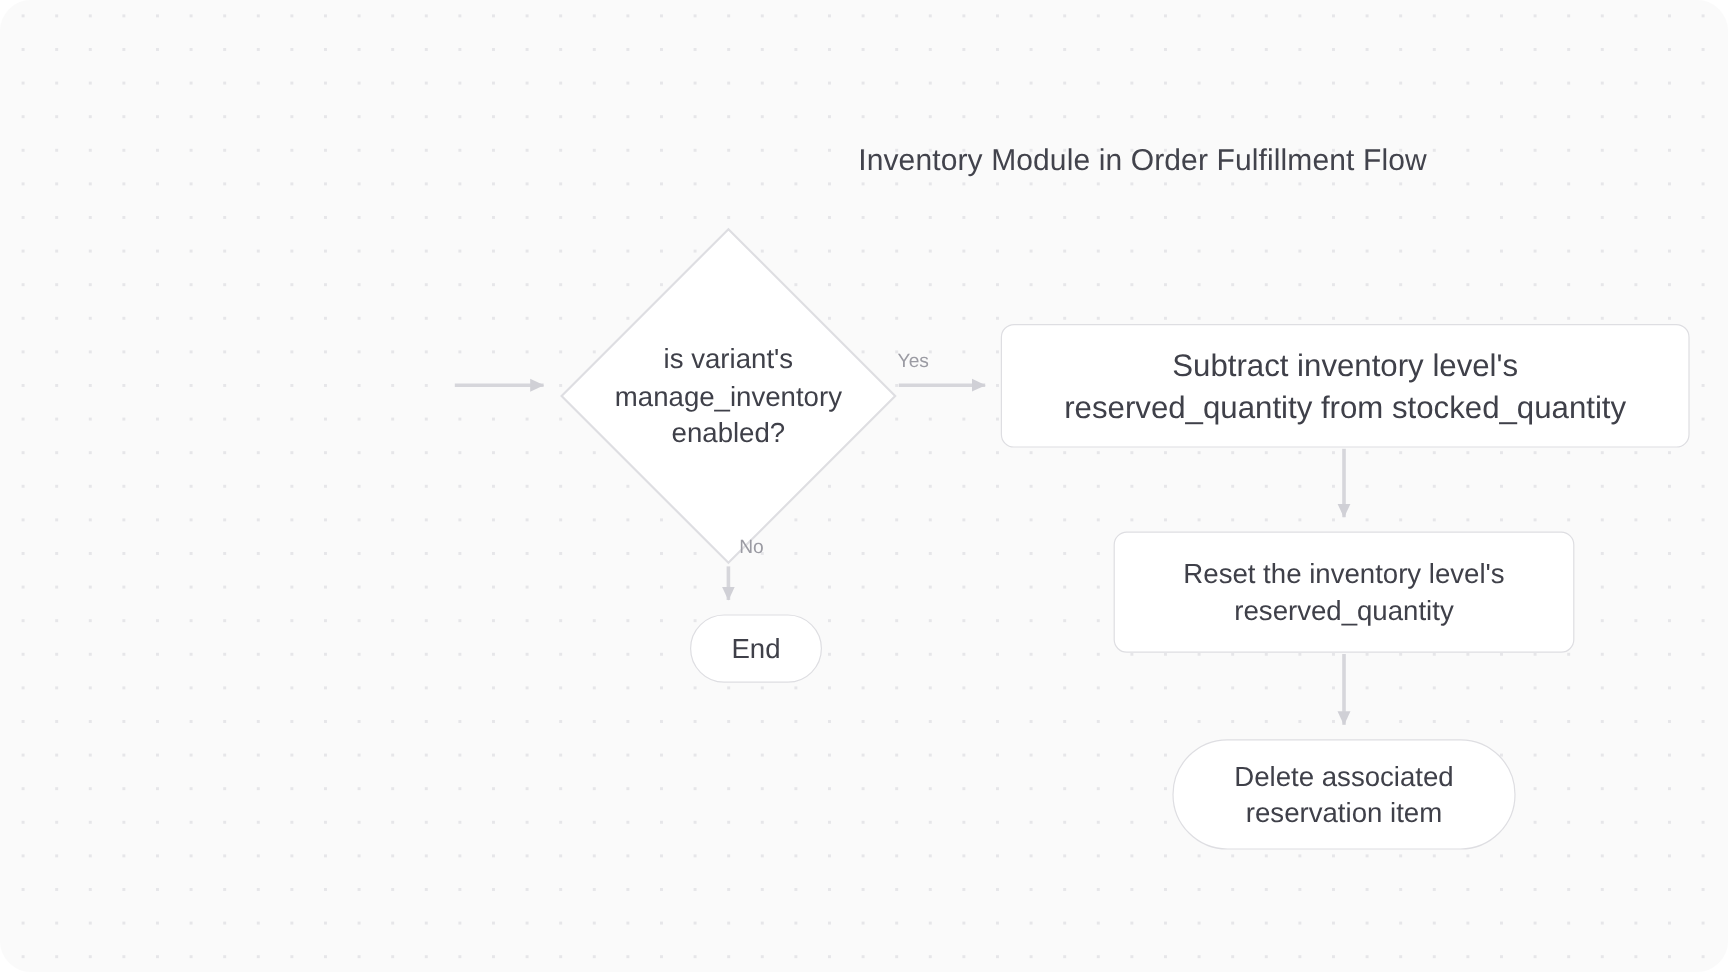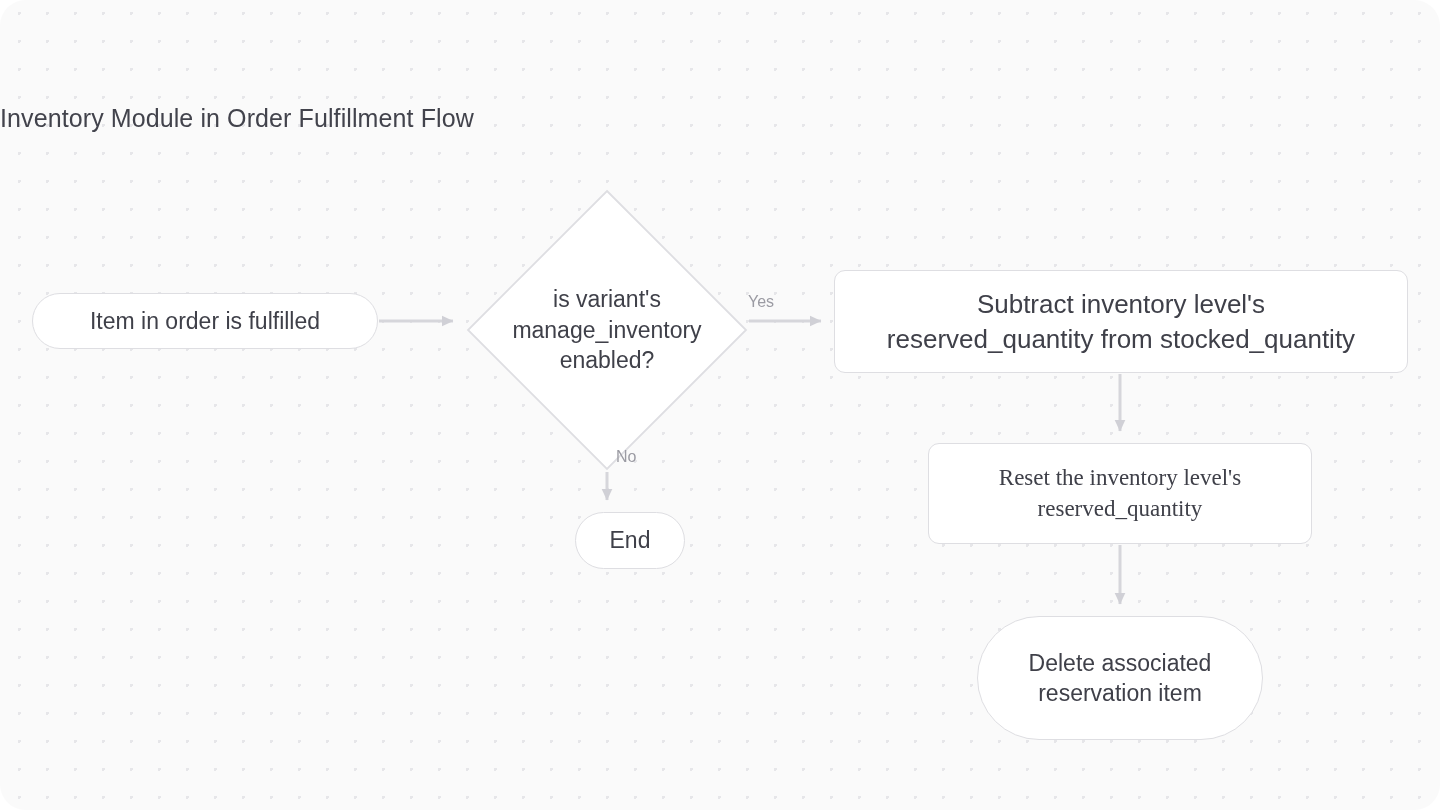--- a/index.html
+++ b/index.html
@@ -32,23 +32,23 @@
     left: 0;
     top: 0;
     width: 1440px;
     height: 810px;
     pointer-events: none;
   }
 
   .diagram-title {
     position: absolute;
     left: 0;
-    top: 104px;
+    top: 120px;
     width: 1189px;
-    text-align: left;
+    text-align: right;
     font-size: 25px;
     color: #42434c;
     letter-spacing: 0.1px;
     white-space: pre;
   }
 
   
   .node {
     position: absolute;
     box-sizing: border-box;
@@ -80,25 +80,24 @@
     left: 834px; top: 270px;
     width: 574px; height: 103px;
     font-size: 26px;
     padding: 0 14px;
   }
   #node-reset {
     left: 928px; top: 443px;
     width: 384px; height: 101px;
     font-size: 23px;
     padding: 0 14px;
-    font-family: Liberation Serif, serif;
   }
   #node-delete {
     left: 977px; top: 616px;
-    width: 286px; height: 124px;
+    width: 286px; height: 92px;
     font-size: 23px;
     padding: 0 14px;
   }
 
   
   #node-decision {
     position: absolute;
     left: 466px;
     top: 189px;
     width: 282px;
@@ -164,21 +163,20 @@
 
     <g>
       <line x1="1120" y1="374" x2="1120" y2="431" stroke="#d6d6db" stroke-width="3" marker-end="url(#arrow)"></line>
     </g>
 
     <g>
       <line x1="1120" y1="545" x2="1120" y2="604" stroke="#d6d6db" stroke-width="3" marker-end="url(#arrow)"></line>
     </g>
   </svg>
 
-  <div class="node pill" id="node-start">Item in order is fulfilled</div>
 
   <div id="node-decision">
     <svg class="diamond-shape" viewBox="0 0 282 282" width="282" height="282">
       <polygon points="141,2 280,141 141,280 2,141" fill="#ffffff" stroke="#dedee2" stroke-width="1.8"></polygon>
     </svg>
     <div class="diamond-label">is variant's
 manage_inventory
 enabled?</div>
   </div>
 

